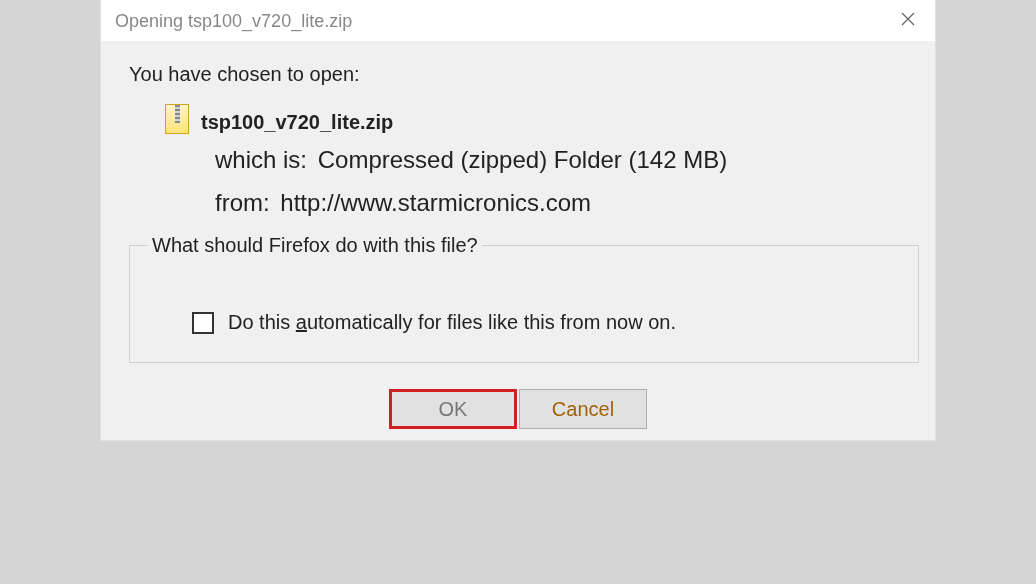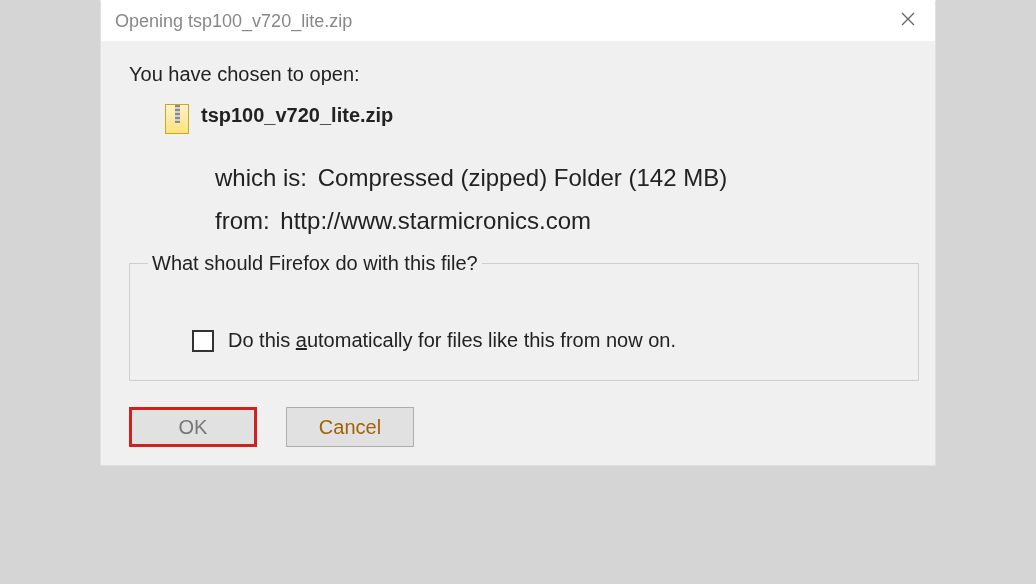--- a/index.html
+++ b/index.html
@@ -48,23 +48,23 @@
   .body {
     padding: 22px 16px 4px 28px;
     color: #222;
   }
   .prompt {
     font-size: 20px;
     margin-bottom: 18px;
   }
   .file-row {
     display: flex;
-    align-items: flex-start;
+    align-items: flex-end;
     padding-left: 36px;
-    margin-bottom: 22px;
+    margin-bottom: 4px;
   }
   .zip-icon {
     width: 24px;
     height: 30px;
     margin-right: 12px;
     position: relative;
     background: linear-gradient(#fff3c7, #fde27a);
     border: 1px solid #c8a62a;
   }
   .zip-icon::before {
@@ -146,23 +146,23 @@
   .checkbox {
     width: 22px;
     height: 22px;
     border: 2px solid #333;
     margin-right: 14px;
     background: #fff;
     flex-shrink: 0;
   }
   .buttons {
     display: flex;
-    justify-content: flex-start;
-    gap: 29px;
-    padding: 6px 28px 18px 28px;
+    justify-content: center;
+    gap: 2px;
+    padding: 6px 28px 11px 28px;
   }
   .btn {
     min-width: 128px;
     height: 40px;
     background: #e1e1e1;
     border: 1px solid #adadad;
     font-size: 20px;
     display: flex;
     align-items: center;
     justify-content: center;

